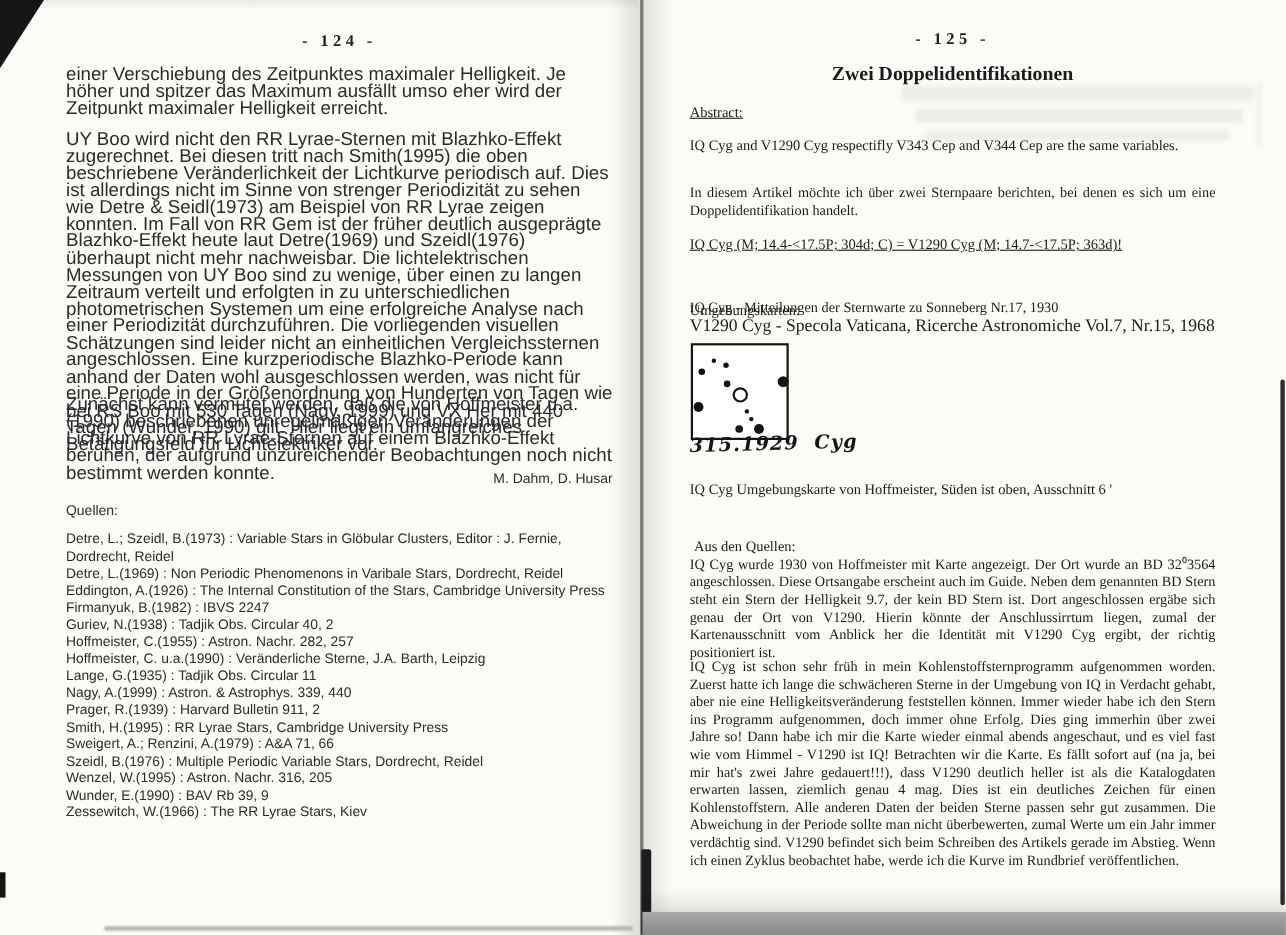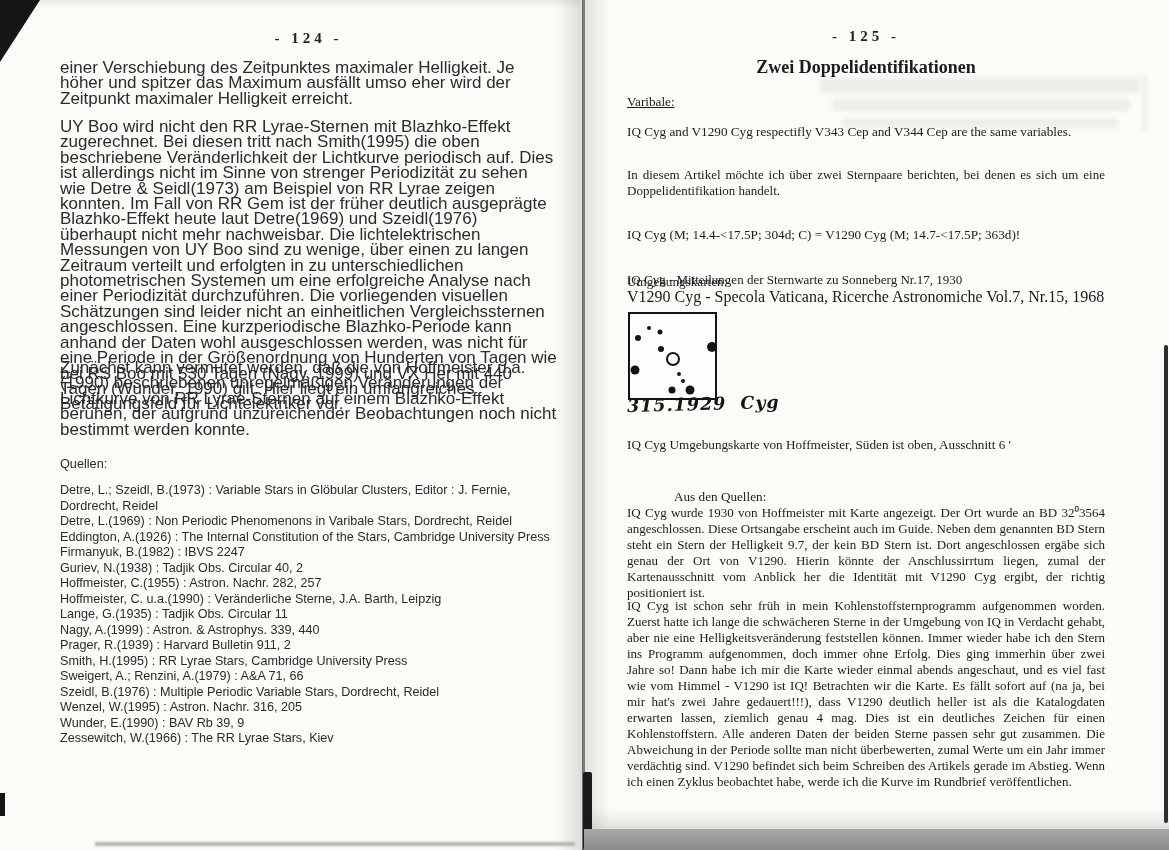--- a/index.html
+++ b/index.html
@@ -70,20 +70,21 @@
 
 <div class="abs page-left">
   <div class="abs pageno">- 124 -</div>
 
   <div class="abs lpara" style="top:60px;">einer Verschiebung des Zeitpunktes maximaler Helligkeit. Je höher und spitzer das Maximum ausfällt umso eher wird der Zeitpunkt maximaler Helligkeit erreicht.</div>
 
   <div class="abs lpara" style="top:119px;">UY Boo wird nicht den RR Lyrae-Sternen mit Blazhko-Effekt zugerechnet. Bei diesen tritt nach Smith(1995) die oben beschriebene Veränderlichkeit der Lichtkurve periodisch auf. Dies ist allerdings nicht im Sinne von strenger Periodizität zu sehen wie Detre &amp; Seidl(1973) am Beispiel von RR Lyrae zeigen konnten. Im Fall von RR Gem ist der früher deutlich ausgeprägte Blazhko-Effekt heute laut Detre(1969) und Szeidl(1976) überhaupt nicht mehr nachweisbar. Die lichtelektrischen Messungen von UY Boo sind zu wenige, über einen zu langen Zeitraum verteilt und erfolgten in zu unterschiedlichen photometrischen Systemen um eine erfolgreiche Analyse nach einer Periodizität durchzuführen. Die vorliegenden visuellen Schätzungen sind leider nicht an einheitlichen Vergleichssternen angeschlossen. Eine kurzperiodische Blazhko-Periode kann anhand der Daten wohl ausgeschlossen werden, was nicht für eine Periode in der Größenordnung von Hunderten von Tagen wie bei RS Boo mit 530 Tagen (Nagy, 1999) und VX Her mit 440 Tagen (Wunder, 1990) gilt. Hier liegt ein umfangreiches Betätigungsfeld für Lichtelektriker vor.</div>
 
   <div class="abs lpara" style="top:360px;">Zunächst kann vermutet werden, daß die von Hoffmeister u.a.(1990) beschriebenen unregelmäßigen Veränderungen der Lichtkurve von RR Lyrae-Sternen auf einem Blazhko-Effekt beruhen, der aufgrund unzureichender Beobachtungen noch nicht bestimmt werden konnte.</div>
 
+  <div class="abs author">M. Dahm, D. Husar</div>
 
   <div class="abs quellen">Quellen:</div>
 
   <div class="abs refs">
       <div>Detre, L.; Szeidl, B.(1973) : Variable Stars in Glöbular Clusters, Editor : J. Fernie, Dordrecht, Reidel</div>
       <div>Detre, L.(1969) : Non Periodic Phenomenons in Varibale Stars, Dordrecht, Reidel</div>
       <div>Eddington, A.(1926) : The Internal Constitution of the Stars, Cambridge University Press</div>
       <div>Firmanyuk, B.(1982) : IBVS 2247</div>
       <div>Guriev, N.(1938) : Tadjik Obs. Circular 40, 2</div>
       <div>Hoffmeister, C.(1955) : Astron. Nachr. 282, 257</div>
@@ -98,27 +99,27 @@
       <div>Wunder, E.(1990) : BAV Rb 39, 9</div>
       <div>Zessewitch, W.(1966) : The RR Lyrae Stars, Kiev</div>
     </div>
 </div>
 
 <div class="abs page-right">
   <div class="abs pageno">- 125 -</div>
 
   <div class="abs rtitle">Zwei Doppelidentifikationen</div>
 
-  <div class="abs rlabel underline" style="top:94px;left:0;">Varibale:</div>
+  <div class="abs rlabel underline" style="top:94px;left:0;">Abstract:</div>
 
   <div class="abs rline" style="top:124px;">IQ Cyg and V1290 Cyg  respectifly V343 Cep and V344 Cep are the same variables.</div>
 
   <div class="abs rpara" style="top:167px;">In diesem Artikel möchte ich über zwei Sternpaare berichten, bei denen es sich um eine Doppelidentifikation handelt.</div>
 
-  <div class="abs rline" style="top:227px;">IQ Cyg (M; 14.4-&lt;17.5P; 304d; C) = V1290 Cyg (M; 14.7-&lt;17.5P; 363d)!</div>
+  <div class="abs rline" style="top:214px;text-decoration:underline;">IQ Cyg (M; 14.4-&lt;17.5P; 304d; C) = V1290 Cyg (M; 14.7-&lt;17.5P; 363d)!</div>
 
   <div class="abs rlabel" style="top:274px;left:0;">Umgebungskarten:</div>
 
   <div class="abs rline" style="top:272px;font-size:13px;">IQ Cyg - Mitteilungen der Sternwarte zu Sonneberg Nr.17, 1930</div>
   <div class="abs rline" style="top:288px;font-size:16px;">V1290 Cyg - Specola Vaticana, Ricerche Astronomiche Vol.7, Nr.15, 1968</div>
 
   <div class="abs chartbox">
       <span class="star" style="left: 22%; top: 17%; width: 4px; height: 4px;"></span>
       <span class="star" style="left: 35%; top: 22%; width: 5px; height: 5px;"></span>
       <span class="star" style="left: 9%; top: 28%; width: 6px; height: 6px;"></span>
@@ -131,21 +132,21 @@
       <span class="star" style="left: 49%; top: 91%; width: 7px; height: 7px;"></span>
       <span class="star" style="left: 71%; top: 90%; width: 9px; height: 9px;"></span>
     </div>
 
   <div class="abs chart-label">
     <span>315.1929</span><span class="gap"></span><span>Cyg</span>
   </div>
 
   <div class="abs rline" style="top:437px;">IQ Cyg Umgebungskarte  von Hoffmeister, Süden ist oben, Ausschnitt 6 '</div>
 
-  <div class="abs rlabel" style="top:489px;left:4px;margin-left:43px;">Aus den Quellen:</div>
+  <div class="abs rlabel" style="top:489px;left:4px;">Aus den Quellen:</div>
 
   <div class="abs rpara" style="top:505px;">IQ Cyg  wurde 1930 von Hoffmeister mit Karte angezeigt. Der Ort wurde an BD 32⁰3564 angeschlossen. Diese Ortsangabe erscheint auch im Guide. Neben dem genannten BD Stern steht ein Stern der Helligkeit 9.7, der  kein BD Stern ist. Dort angeschlossen ergäbe sich genau der Ort von V1290. Hierin könnte der Anschlussirrtum liegen, zumal der Kartenausschnitt vom Anblick her die Identität mit V1290 Cyg ergibt, der richtig positioniert ist.</div>
 
   <div class="abs rpara" style="top:598px;">IQ Cyg ist schon sehr früh in mein Kohlenstoffsternprogramm aufgenommen worden. Zuerst hatte ich lange die schwächeren Sterne in der Umgebung von IQ in Verdacht gehabt, aber nie eine Helligkeitsveränderung feststellen können. Immer wieder habe ich den Stern ins Programm aufgenommen, doch immer ohne Erfolg. Dies ging immerhin über zwei Jahre so! Dann habe ich mir die Karte wieder einmal abends angeschaut, und es viel fast wie vom Himmel - V1290 ist IQ! Betrachten wir die Karte. Es fällt sofort auf (na ja, bei mir hat's zwei Jahre gedauert!!!), dass V1290 deutlich heller ist als die Katalogdaten erwarten lassen, ziemlich genau 4 mag. Dies ist ein deutliches Zeichen für einen Kohlenstoffstern. Alle anderen Daten der beiden Sterne passen sehr gut zusammen. Die Abweichung in der Periode sollte man nicht überbewerten, zumal Werte um ein Jahr immer verdächtig sind. V1290 befindet sich beim Schreiben des Artikels gerade im Abstieg. Wenn ich einen Zyklus beobachtet habe, werde ich die Kurve im Rundbrief veröffentlichen.</div>
 </div>
 
 <div class="abs corner-wedge"></div>
 <div class="abs top-edge-shade"></div>
 <div class="abs gutter-shade-left"></div>
 <div class="abs gutter-line"></div>

